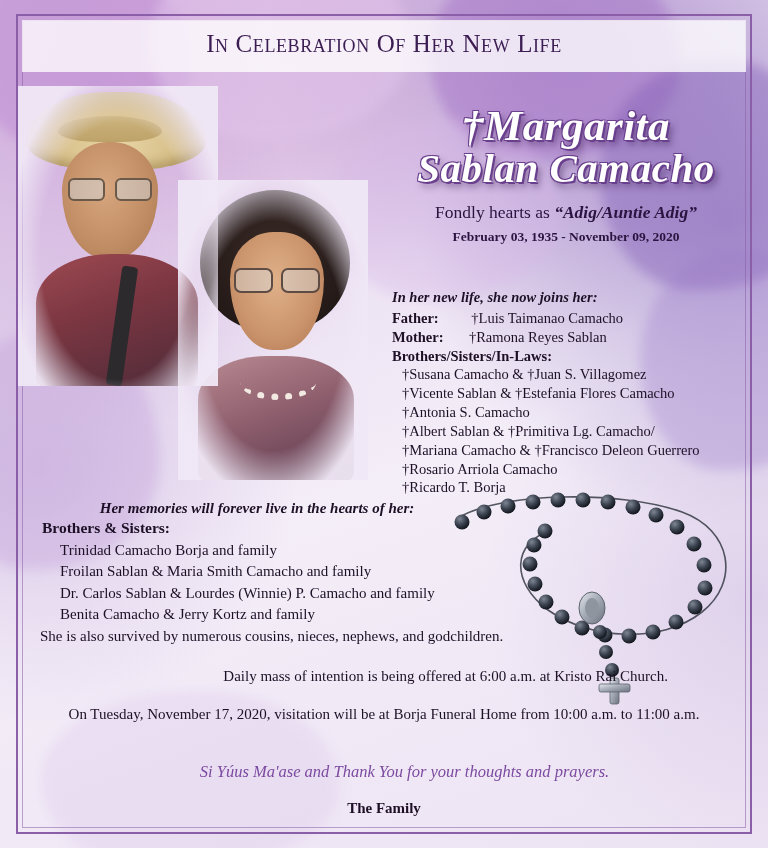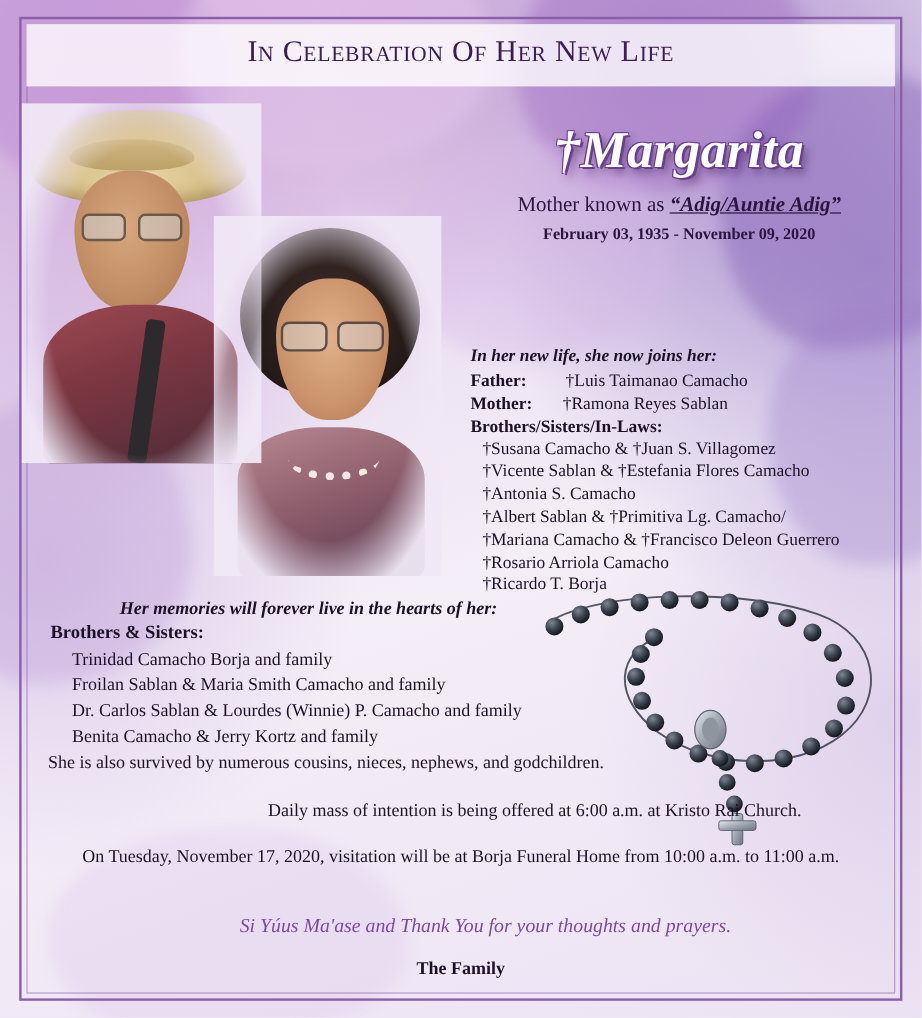--- a/index.html
+++ b/index.html
@@ -188,21 +188,21 @@
       -1px 1px 0 #6a3f8d,
       4px 5px 7px rgba(60,30,80,0.55);
   }
   .name-line.l2 { font-size: 41px; }
 
   .fondly {
     margin-top: 12px;
     font-size: 17.5px;
     color: #2b1440;
   }
-  .fondly .quote { font-style: italic; font-weight: bold; text-decoration: underline; }
+  .fondly .quote { font-style: italic; font-weight: bold; }
   .dates {
     margin-top: 6px;
     font-size: 13.5px;
     font-weight: bold;
     color: #2b1440;
   }
 
   
   .joins {
     position: absolute;
@@ -332,22 +332,23 @@
       <div class="face2"></div>
       <div class="glasses2"></div>
       <div class="body2"></div>
       <div class="pearls"></div>
       <div class="p2-bg"></div>
     </div>
   </div>
 
   <div class="names">
     <div class="name-line l1">†Margarita</div>
+    <div class="name-line l2">Sablan Camacho</div>
     <div class="fondly">
-      <span>Mother known as</span>
+      <span>Fondly hearts as</span>
       <span class="quote">“Adig/Auntie Adig”</span>
     </div>
     <div class="dates">February 03, 1935 - November 09, 2020</div>
   </div>
 
   <div class="joins">
     <div class="lead">In her new life, she now joins her:</div>
     <div class="row">
       <span class="lbl">Father:</span>
       &nbsp;&nbsp;&nbsp;&nbsp;&nbsp;&nbsp;&nbsp;

